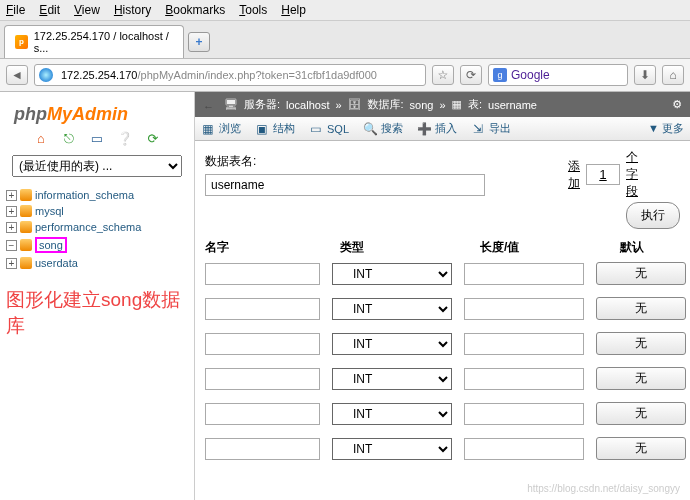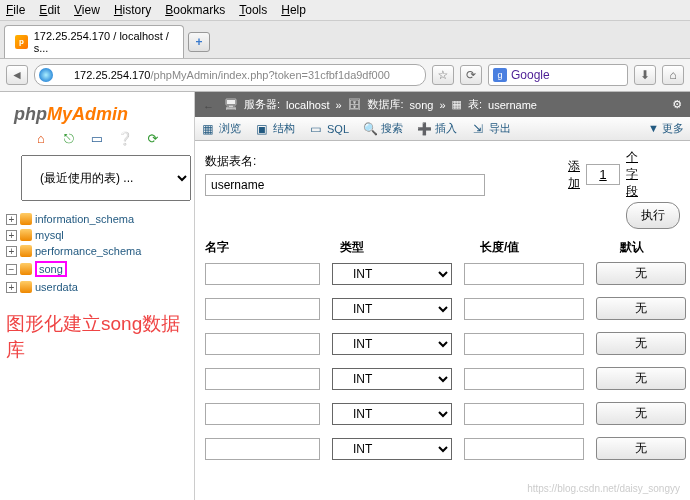--- a/index.html
+++ b/index.html
@@ -6,35 +6,35 @@
 body { font-family: Arial, sans-serif; font-size: 12px; background: #f0f0f0; width: 690px; height: 500px; overflow: hidden; }
 .menubar { background: #ededed; border-bottom: 1px solid #ccc; padding: 3px 6px; display: flex; gap: 14px; font-size: 12px; }
 .menubar span { cursor: pointer; }
 .menubar span u { text-decoration: underline; }
 .tabbar { background: #e8e8e8; border-bottom: 1px solid #bbb; display: flex; align-items: center; padding: 4px 4px 0 4px; gap: 4px; }
 .tab { background: #fff; border: 1px solid #aaa; border-bottom: none; border-radius: 4px 4px 0 0; padding: 4px 10px; font-size: 11px; display: flex; align-items: center; gap: 6px; max-width: 180px; }
 .favicon { width: 14px; height: 14px; background: linear-gradient(135deg,#ffb400,#ff7000); border-radius: 2px; font-size: 8px; color: #fff; text-align: center; line-height: 14px; font-weight: bold; }
 .newtab { width: 22px; height: 20px; background: linear-gradient(#f8f8f8,#e0e0e0); border: 1px solid #999; border-radius: 3px; text-align: center; line-height: 18px; color: #3a7acc; font-weight: bold; cursor: pointer; }
 .addrbar { background: #f4f4f4; border-bottom: 1px solid #bbb; padding: 5px 6px; display: flex; align-items: center; gap: 6px; }
 .navbtn { width: 22px; height: 20px; border: 1px solid #aaa; background: linear-gradient(#fff,#e6e6e6); border-radius: 3px; text-align: center; line-height: 18px; color: #666; cursor: pointer; font-size: 12px; }
-.urlbox { flex: 1; display: flex; align-items: center; border: 1px solid #aaa; border-radius: 10px; background: #fff; height: 22px; padding: 0 4px; gap: 21px; overflow: hidden; }
+.urlbox { flex: 1; display: flex; align-items: center; border: 1px solid #aaa; border-radius: 3px; background: #fff; height: 22px; padding: 0 4px; gap: 8px; overflow: hidden; }
 .globe { width: 14px; height: 14px; border-radius: 50%; background: radial-gradient(#aef,#06c); flex-shrink: 0; }
 .url { font-size: 11px; white-space: nowrap; }
 .url .gray { color: #888; }
 .searchbox { width: 140px; display: flex; align-items: center; border: 1px solid #aaa; border-radius: 3px; background: #fff; height: 22px; padding: 0 4px; gap: 4px; }
 .sg { width: 14px; height: 14px; background: #4a7fe0; color: #fff; font-size: 9px; text-align: center; line-height: 14px; border-radius: 2px; }
 .content { display: flex; height: calc(500px - 80px); }
 .sidebar { width: 195px; background: #fff; border-right: 1px solid #ccc; padding: 8px 6px; }
 .logo { font-family: Verdana, sans-serif; font-size: 18px; font-weight: bold; margin: 4px 4px 6px 8px; }
 .logo .p1 { color: #666; font-style: italic; }
 .logo .p2 { color: #ff7a00; font-style: italic; }
 .iconrow { display: flex; gap: 12px; justify-content: center; margin-bottom: 8px; }
 .iconrow span { width: 16px; height: 16px; display: inline-block; cursor: pointer; text-align: center; font-size: 13px; }
 .recent { width: 170px; margin: 0 auto 10px auto; }
-.recent select { width: 100%; font-size: 12px; padding: 14px; margin-left: 9px; }
+.recent select { width: 100%; font-size: 12px; padding: 2px; }
 .tree { font-size: 11px; color: #235a81; }
 .tree-item { display: flex; align-items: center; gap: 3px; padding: 2px 0; cursor: pointer; }
 .exp { width: 11px; height: 11px; border: 1px solid #888; text-align: center; line-height: 9px; font-size: 10px; color: #555; background: #fff; }
 .dbicon { width: 12px; height: 12px; background: linear-gradient(#fc6,#e80); border-radius: 2px; }
 .highlight { border: 2px solid #f0f; display: inline-block; padding: 0 2px; }
 .annotation { color: #ef4444; font-size: 19px; margin-top: 16px; }
 .mainpane { flex: 1; display: flex; flex-direction: column; background: #fff; overflow: hidden; }
 .breadcrumb { background: #686868; color: #fff; font-size: 11px; padding: 5px 8px; display: flex; align-items: center; gap: 6px; }
 .bcicon { font-size: 11px; opacity: .9; }
 .gear { margin-left: auto; cursor: pointer; }

